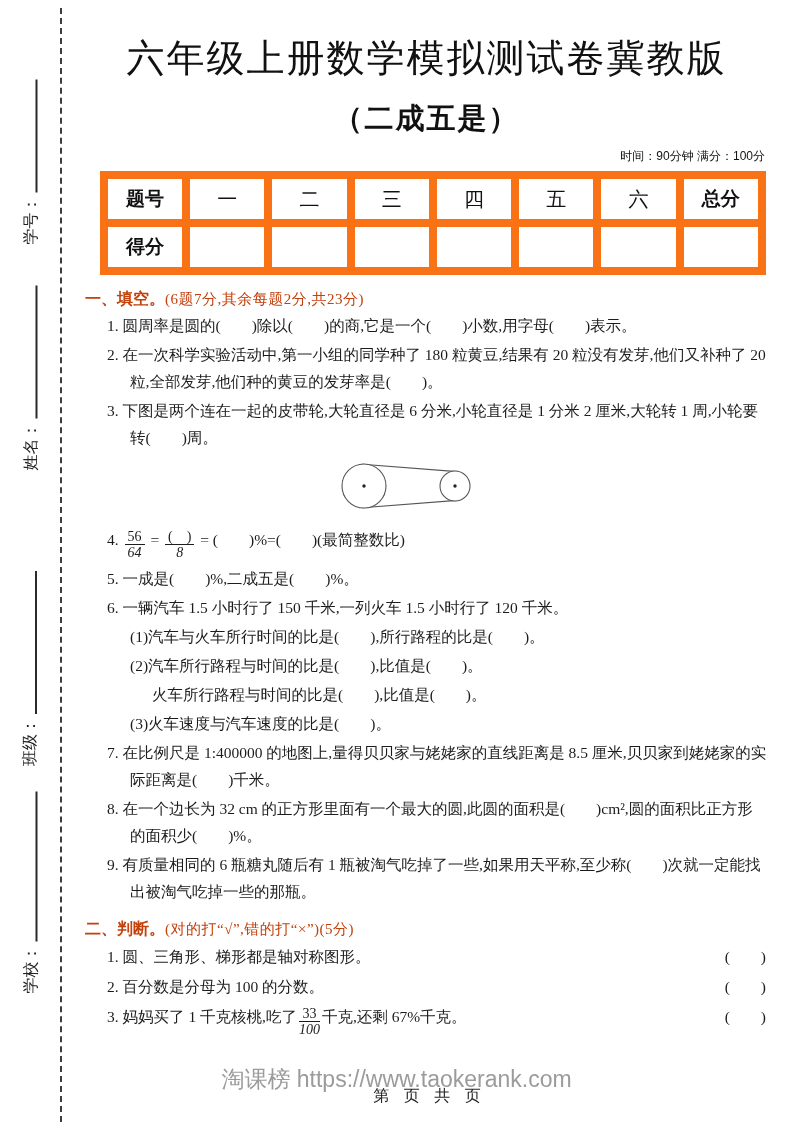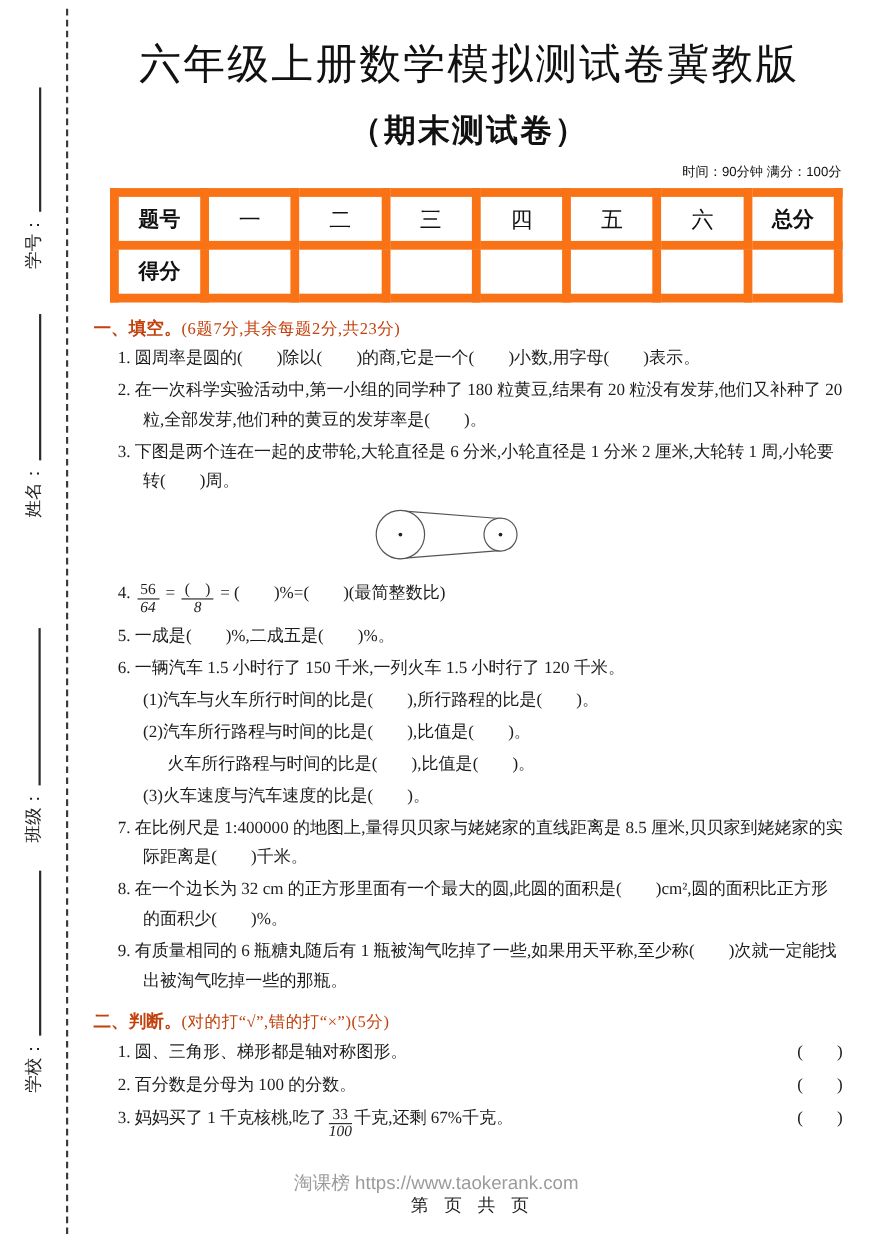--- a/index.html
+++ b/index.html
@@ -50,21 +50,21 @@
   .frac .fd { display:block;font-style:italic; }
   .q4 { margin:7px 0 5px 0; }
 
   .diagram-wrap { margin:2px 0 2px 216px; height:66px; }
 
   .judge { display:flex; justify-content:space-between; align-items:flex-start; font-size:15.5px; line-height:27px; margin:3px 0; padding-left:22px; }
   .judge .bk { padding-right:2px; }
 
   .footer-site {
     position:absolute; left:0; top:1064px; width:100%; text-align:center;
-    color:#9b9b9b; font-size:17px; font-family:"Liberation Sans","DejaVu Sans",sans-serif;
+    color:#9b9b9b; font-size:23px; font-family:"Liberation Sans","DejaVu Sans",sans-serif;
   }
   .footer-page {
     position:absolute; left:0; top:1086px; width:100%; text-align:center;
     color:#242424; font-size:16px; letter-spacing:5px;
     font-family:"Liberation Sans","DejaVu Sans",sans-serif;
     margin-left:33px;
   }
 </style>
 </head>
 <body>
@@ -84,21 +84,21 @@
     <span class="blank-line" style="width:143px;"></span>
 </div>
 <div class="sidebar-field" style="width:203px; left:-71px; top:880px;">
   <span>学校：</span>
     <span class="blank-line" style="width:150px;"></span>
 </div>
 
 <div class="content">
 
   <div class="title">六年级上册数学模拟测试卷冀教版</div>
-  <div class="subtitle">（期末测试卷）</div>
+  <div class="subtitle">（二成五是）</div>
   <div class="meta">时间：90分钟  满分：100分</div>
 
   <table class="score">
     <colgroup>
         <col style="width:82px">
         <col>
         <col>
         <col>
         <col>
         <col>

